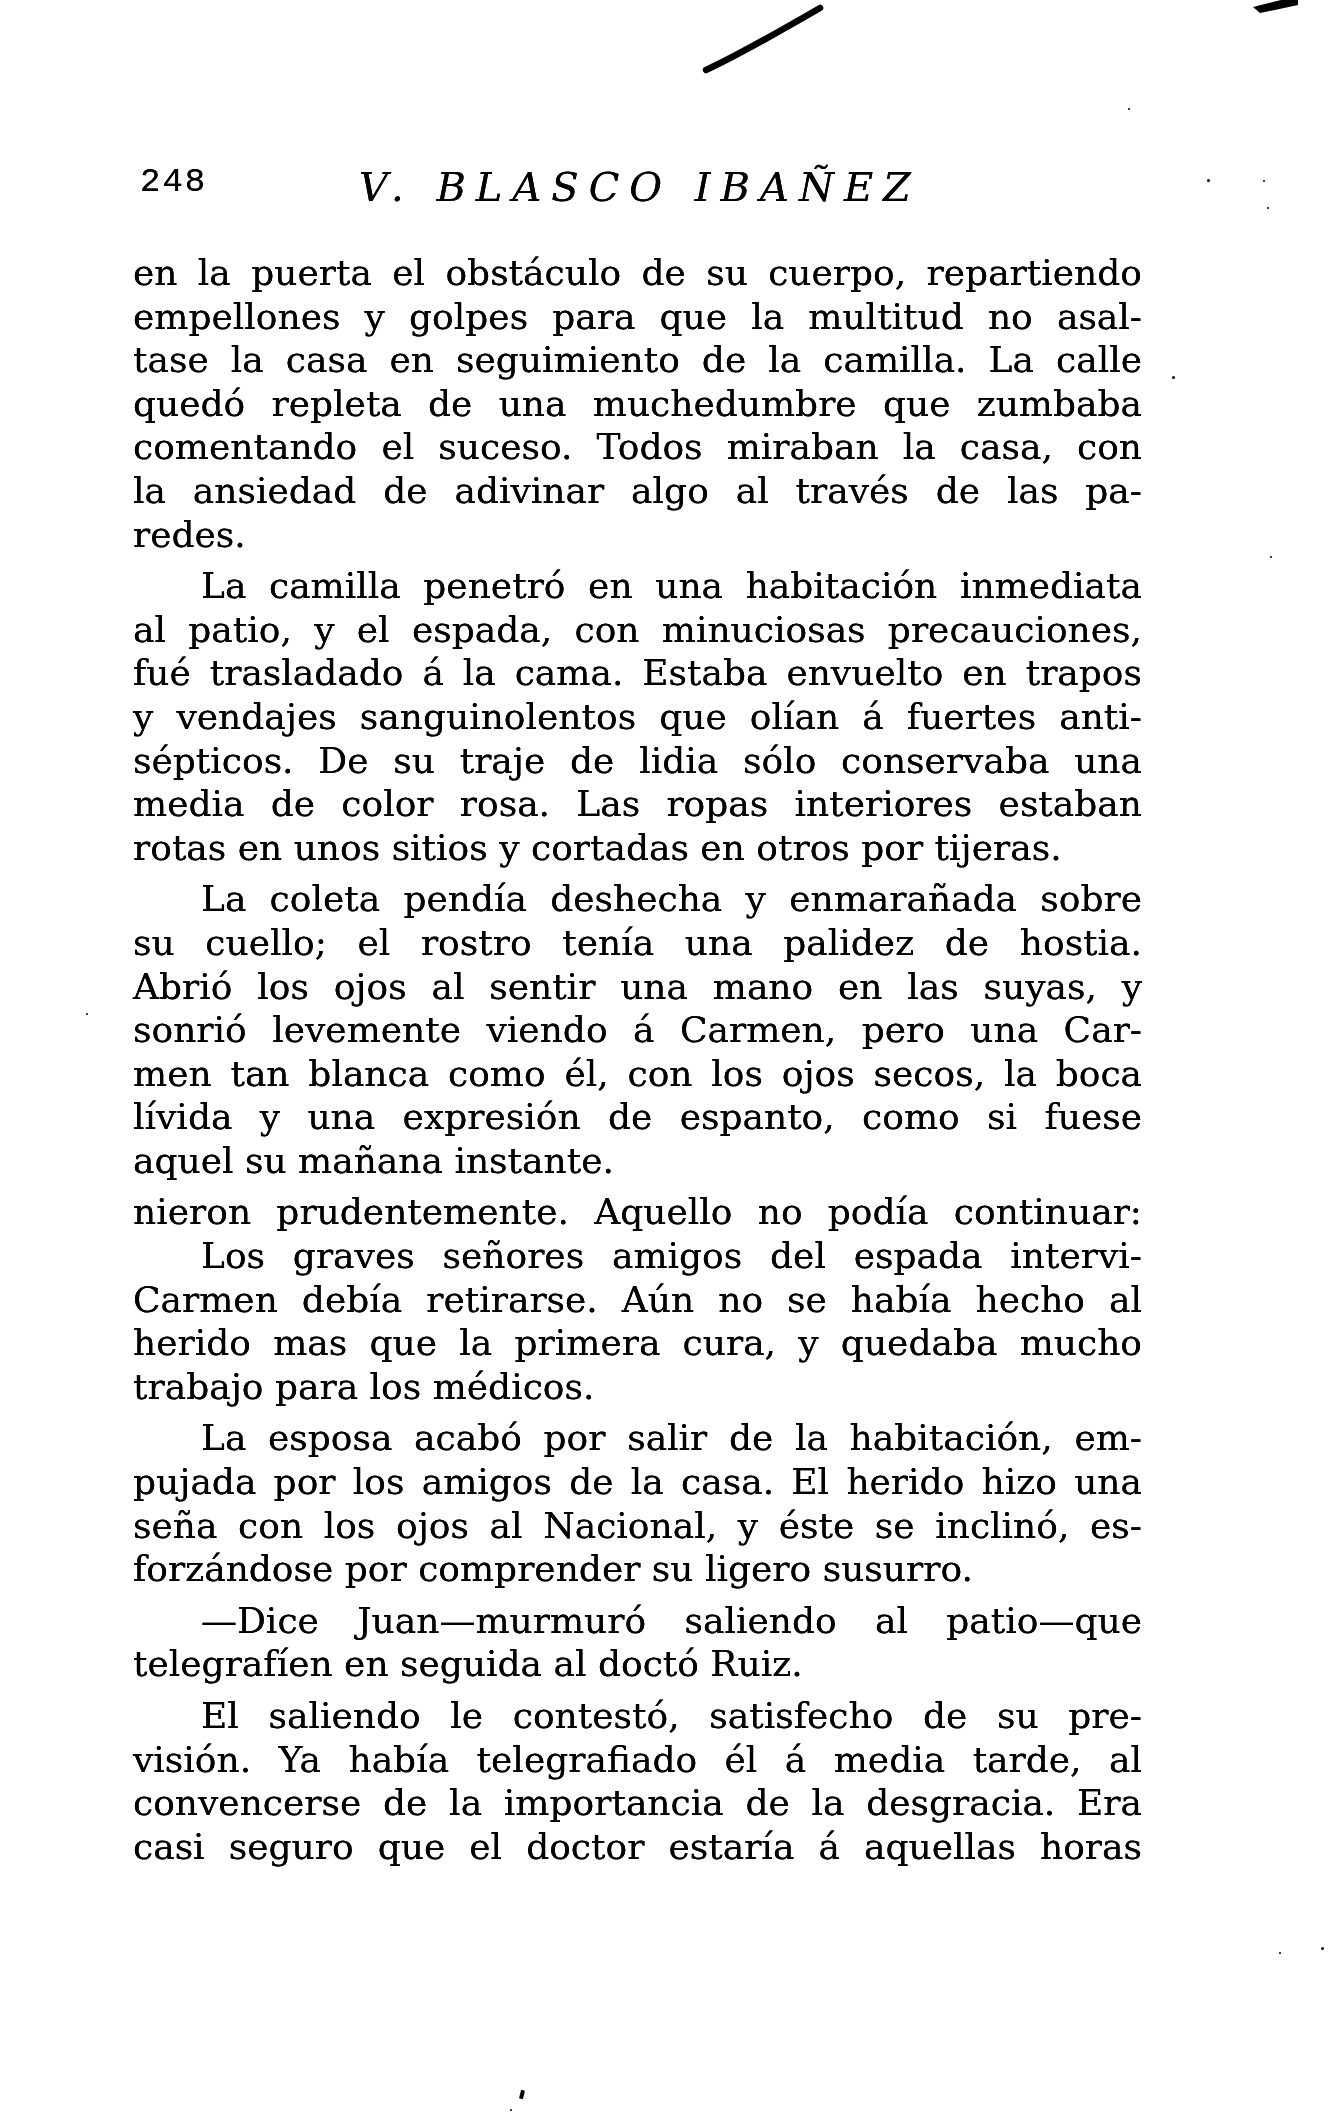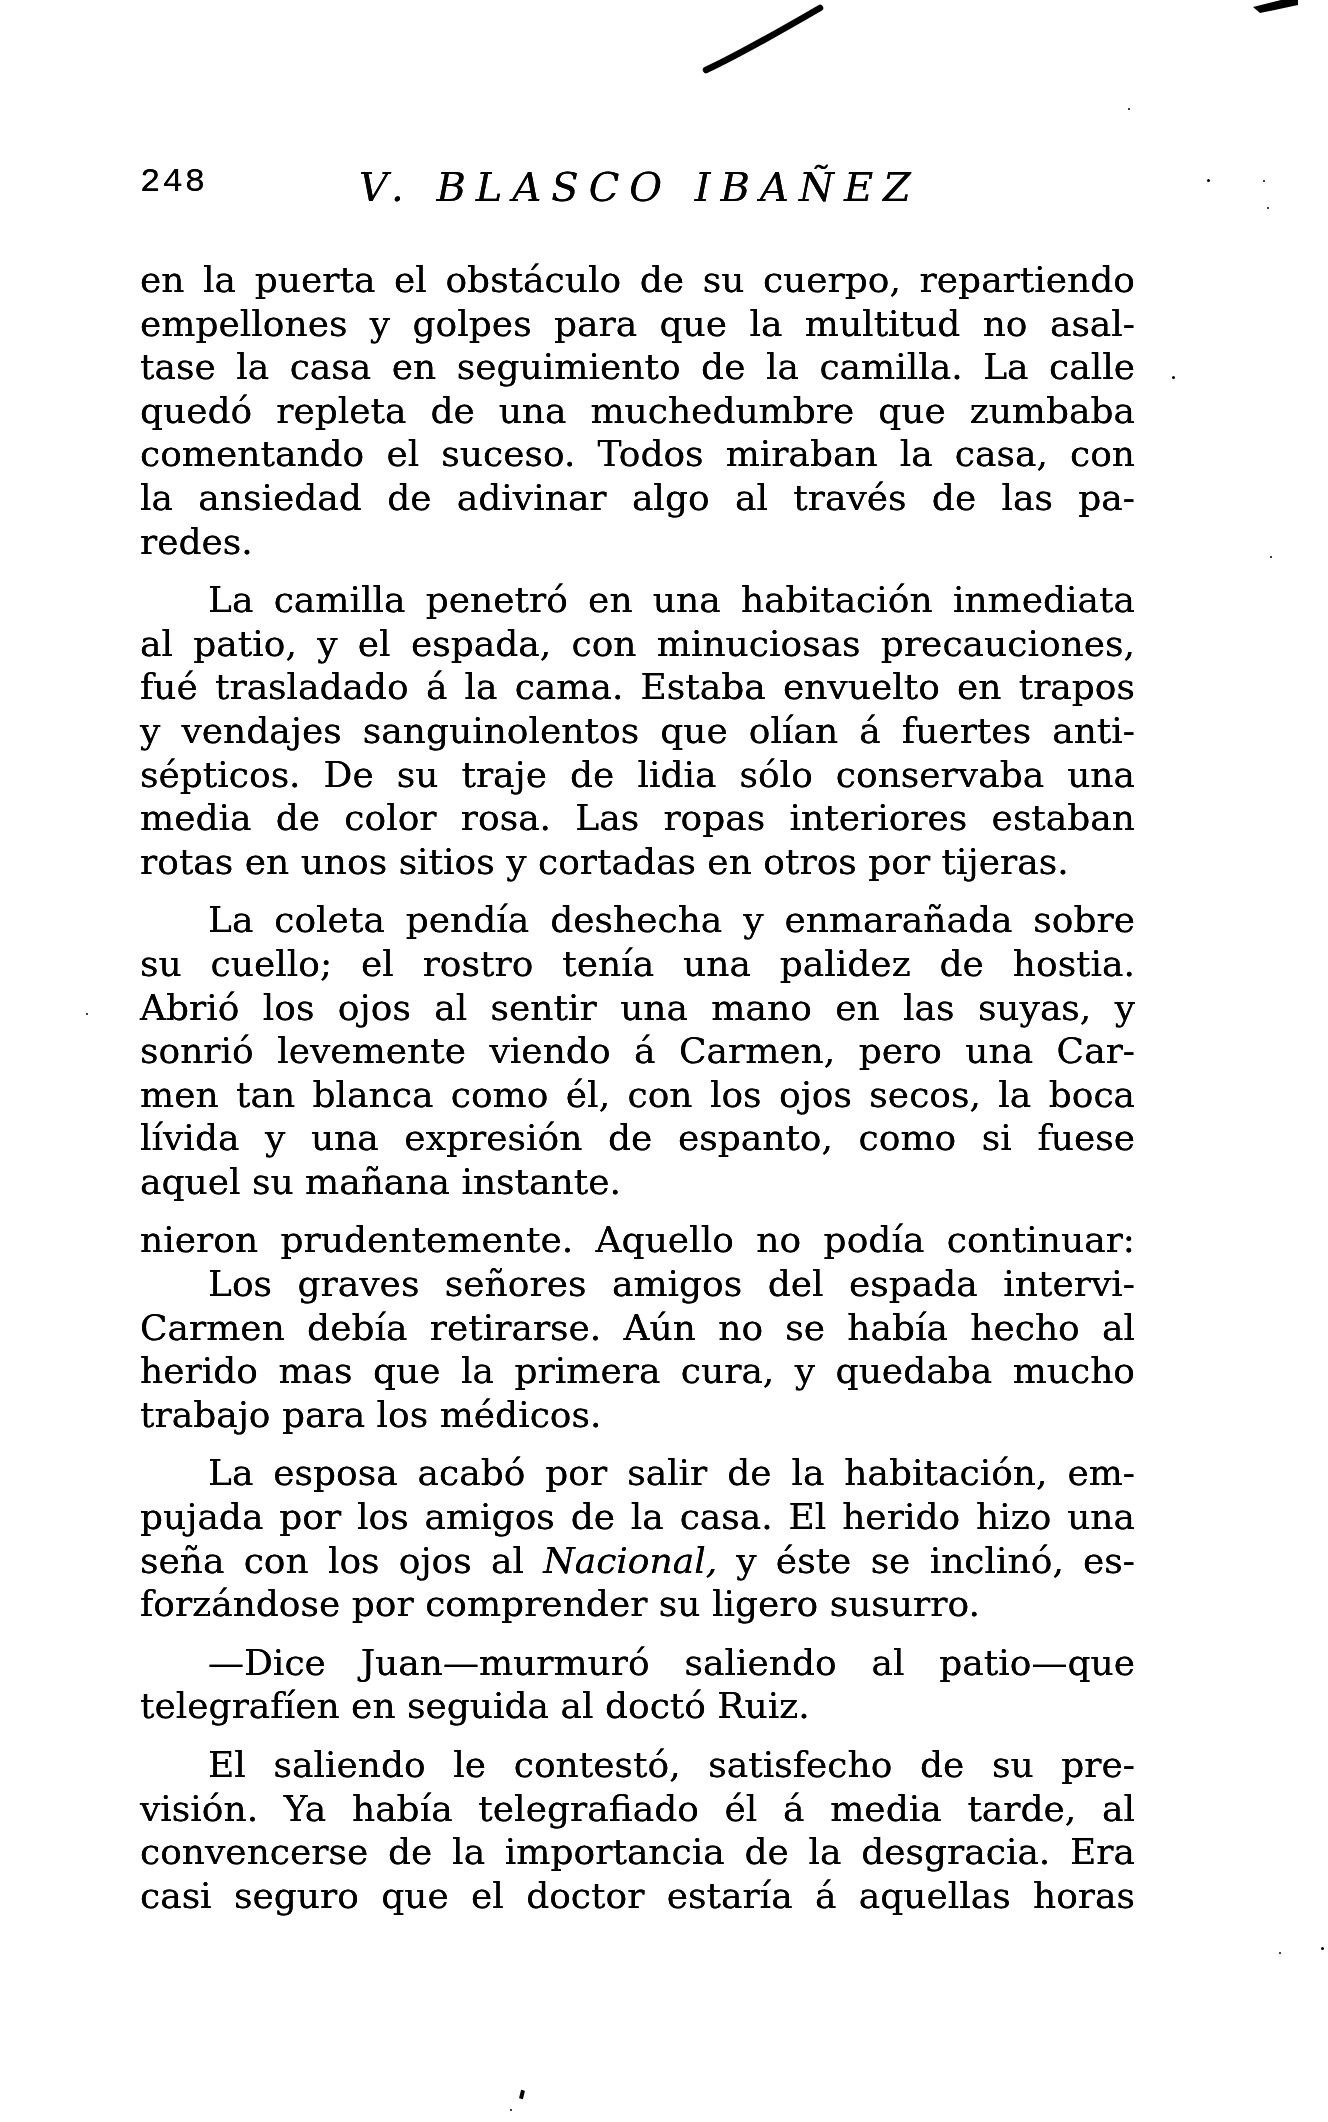--- a/index.html
+++ b/index.html
@@ -33,28 +33,28 @@
     text-shadow: 0 0 0.6px #000;
   }
   .text-body {
     position: absolute;
     left: 125px; top: 243px;
     width: 1025px;
     font-size: 36px;
     line-height: 43.6px;
     text-shadow: 0 0 0.6px #000;
   }
-  .paragraph { margin: 15px; }
+  .paragraph { margin: 8px; }
   .line {
     text-align: justify;
     text-align-last: justify;
   }
   .line.last { text-align-last: left; }
   .paragraph.indent .line.first { text-indent: 68px; }
-  .line .it { font-style: italic; }
+  .line .it { }
 
   
   .pen-stroke {
     position: absolute; left: 698px; top: 2px;
     width: 130px; height: 75px;
   }
   .corner-mark {
     position: absolute; left: 1253px; top: 0;
     width: 45px; height: 14px;
   }

